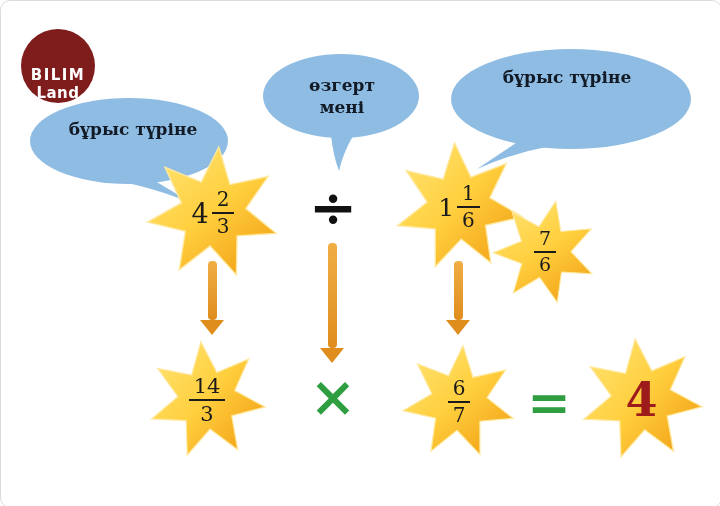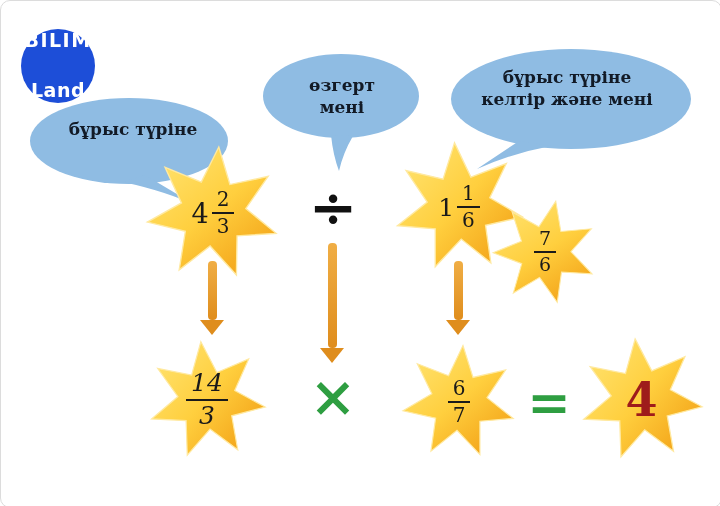--- a/index.html
+++ b/index.html
@@ -1,23 +1,23 @@
 <!DOCTYPE html>
 <html><head>
 <meta charset="utf-8">
 <style>
   html,body{margin:0;padding:0;background:#fff;}
   .canvas{position:relative;width:720px;height:506px;background:#ffffff;border:1px solid #dcdcdc;
           border-radius:10px;overflow:hidden;font-family:"DejaVu Serif","Liberation Serif",serif;}
 
   
   .logo{position:absolute;left:20px;top:28px;width:74px;height:74px;border-radius:50%;
-        background:#1d4ed8;color:#fff;display:flex;flex-direction:column;align-items:center;
-        justify-content:space-between;font-family:"DejaVu Sans","Liberation Sans",sans-serif;
-        font-weight:bold;font-size:19px;letter-spacing:1.5px;line-height:1.25;}
+        background:#7f1d1d;color:#fff;display:flex;flex-direction:column;align-items:center;
+        justify-content:flex-end;font-family:"DejaVu Sans","Liberation Sans",sans-serif;
+        font-weight:bold;font-size:15px;letter-spacing:1.5px;line-height:1.25;}
   .logo .logo-sub{letter-spacing:.5px;}
 
   
   .bubble{position:absolute;}
   .bubble svg{position:absolute;inset:0;width:100%;height:100%;overflow:visible;}
   .bubble-text{position:relative;text-align:center;font-weight:bold;font-size:17px;
                line-height:1.3;color:#121a26;}
   #bubble1{left:26px;top:96px;width:212px;height:118px;}
   #bubble1 .bubble-text{padding-top:21px;}
   #bubble2{left:260px;top:52px;width:162px;height:126px;}
@@ -37,21 +37,21 @@
   #star6{left:577px;top:335px;width:127px;height:127px;}
 
   
   .mixed{display:flex;align-items:center;gap:3px;}
   .whole{font-size:27px;}
   #star2 .whole{font-size:25px;}
   .frac{display:inline-flex;flex-direction:column;align-items:center;line-height:1.15;font-size:20px;}
   .frac .num{padding:0 5px 1px;border-bottom:2px solid #1a1a1a;}
   .frac .den{padding-top:1px;}
   #star3 .frac{font-size:19px;}
-  #star4 .frac{font-size:25px;font-style:italic;}
+  #star4 .frac{font-size:21px;}
   .result-number{font-size:46px;font-weight:bold;color:#9e1b1b;}
 
   
   .arrow{position:absolute;display:flex;flex-direction:column;align-items:center;}
   .arrow .shaft{width:9px;flex:1;background:linear-gradient(180deg,#f0ae45,#df8d1d);border-radius:4px;}
   .arrow .head{width:0;height:0;border-left:12px solid transparent;border-right:12px solid transparent;
                border-top:15px solid #df8d1d;}
   #arrow1{left:199px;top:260px;width:24px;height:74px;}
   #arrow2{left:319px;top:242px;width:24px;height:120px;}
   #arrow3{left:445px;top:260px;width:24px;height:74px;}
@@ -103,21 +103,20 @@
     </div>
   </div>
 
   <div class="bubble" id="bubble3">
     <svg viewBox="0 0 252 132">
       <ellipse cx="130" cy="52" rx="120" ry="50" fill="#8fbce3"></ellipse>
       <path d="M78 94 Q54 110 36 122 Q72 106 110 99 Z" fill="#8fbce3"></path>
     </svg>
     <div class="bubble-text">
       <div>бұрыс түріне</div>
-      <div>келтір және мені</div>
     </div>
   </div>
 
   <div class="star" id="star1">
     <svg viewBox="0 0 100 100" preserveAspectRatio="none" style="transform:rotate(5deg)">
       <polygon points="50,2 60.4,28.4 87.5,20.1 73.4,44.7 96.8,60.7 68.8,65 70.8,93.2 50,74 29.2,93.2 31.2,65 3.2,60.7 26.6,44.7 12.5,20.1 39.6,28.4" fill="url(#starGrad)" stroke="#ffe9a0" stroke-width="1"></polygon>
     </svg>
     <div class="star-content mixed">
       <span class="whole">4</span>
       <span class="frac">

